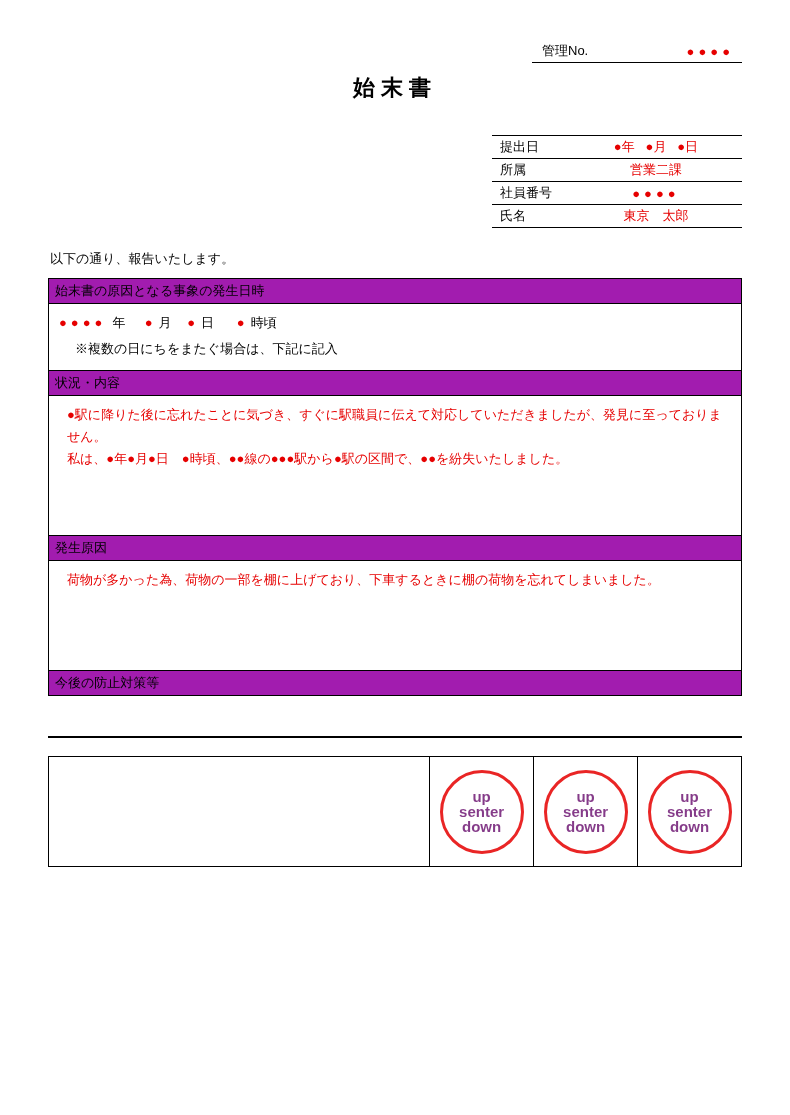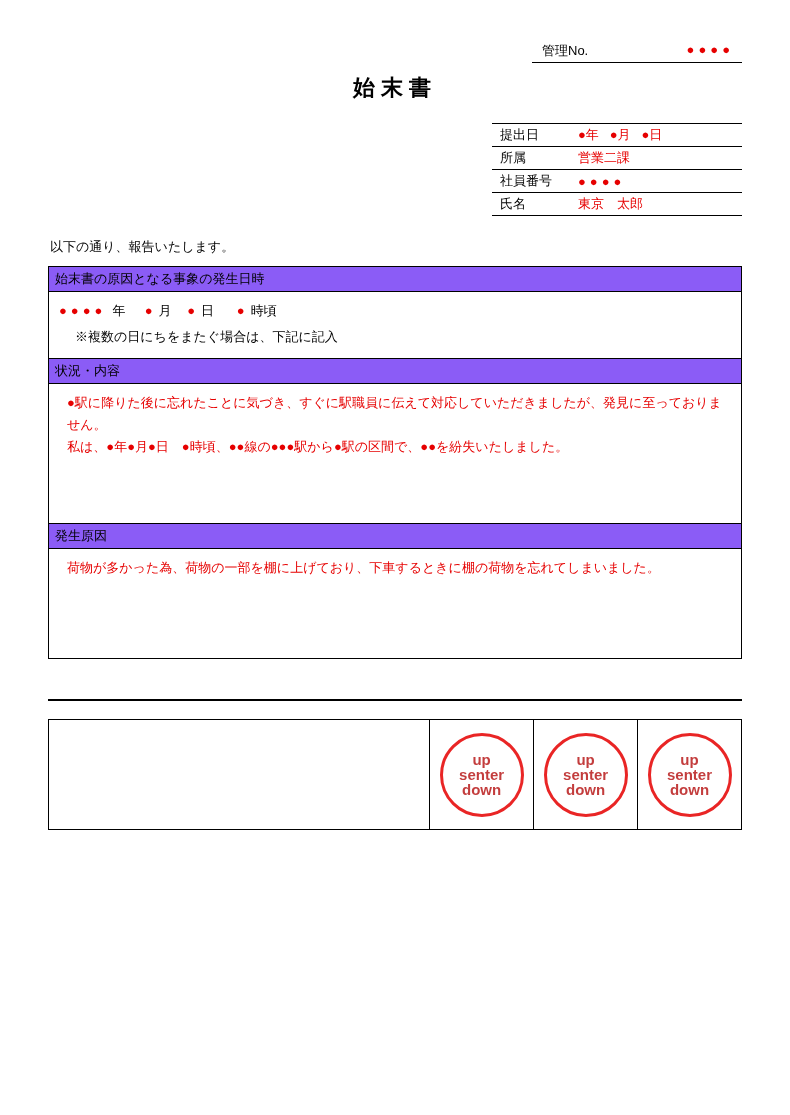--- a/index.html
+++ b/index.html
@@ -16,64 +16,64 @@
   .bullet { color: #e60000; font-weight: bold; }
 
   
   .mgmt {
     display: flex;
     justify-content: flex-end;
     margin-bottom: 10px;
   }
   .mgmt-row {
     display: flex;
-    align-items: flex-start;
+    align-items: center;
     gap: 40px;
     border-bottom: 1px solid #000;
     padding: 2px 8px 2px 10px;
     min-width: 210px;
     justify-content: space-between;
   }
 
   
   .title {
     text-align: center;
     font-size: 22px;
     font-weight: 600;
-    margin: 10px 0 20px 0;
+    margin: 10px 0 32px 0;
     letter-spacing: 6px;
   }
 
   
   .hdr {
     display: flex;
     justify-content: flex-end;
     margin-bottom: 22px;
   }
   .hdr table {
     border-collapse: collapse;
     min-width: 250px;
   }
   .hdr td {
     border-top: 1px solid #000;
     border-bottom: 1px solid #000;
     padding: 2px 8px;
     white-space: nowrap;
   }
-  .hdr td.val { text-align: left; min-width: 150px; }
+  .hdr td.val { text-align: center; min-width: 150px; }
 
   .intro { margin: 8px 0 10px 2px; }
 
   
   .boxwrap {
     border: 1px solid #000;
     border-bottom: none;
   }
   .sec-h {
-    background: #8b5cf6;
+    background: #a21caf;
     border-bottom: 1px solid #000;
     padding: 3px 6px;
     font-size: 13px;
   }
   .sec-b {
     border-bottom: 1px solid #000;
     padding: 8px 10px 10px 18px;
     line-height: 1.7;
   }
   .sec-b.tall1 { min-height: 140px; }
@@ -110,21 +110,21 @@
 
   .stamp {
     display: inline-flex;
     flex-direction: column;
     align-items: center;
     justify-content: center;
     width: 84px;
     height: 84px;
     border: 3px solid #e60000;
     border-radius: 50%;
-    color: #b91c1c;
+    color: #701a75;
     font-weight: 700;
     font-size: 15px;
     line-height: 1.0;
     font-family: "Segoe UI", Arial, sans-serif;
     opacity: 0.85;
   }
   .stamp span { display:block; }
 
   .bullets4 { letter-spacing: 4px; }
 </style>
@@ -193,20 +193,21 @@
   <div class="sec-b tall1 red">
     <div>●駅に降りた後に忘れたことに気づき、すぐに駅職員に伝えて対応していただきましたが、発見に至っておりません。</div>
     <div>私は、●年●月●日　●時頃、●●線の●●●駅から●駅の区間で、●●を紛失いたしました。</div>
   </div>
 
   <div class="sec-h">発生原因</div>
   <div class="sec-b tall2 red">
     <div>荷物が多かった為、荷物の一部を棚に上げており、下車するときに棚の荷物を忘れてしまいました。</div>
   </div>
 
+  <div class="sec-h">今後の防止対策等</div>
 
 </div>
 
 <div class="divider"></div>
 
 <table class="stamp-table">
   <tbody>
       <tr>
     <td class="spacer"></td>
     <td class="slot">

